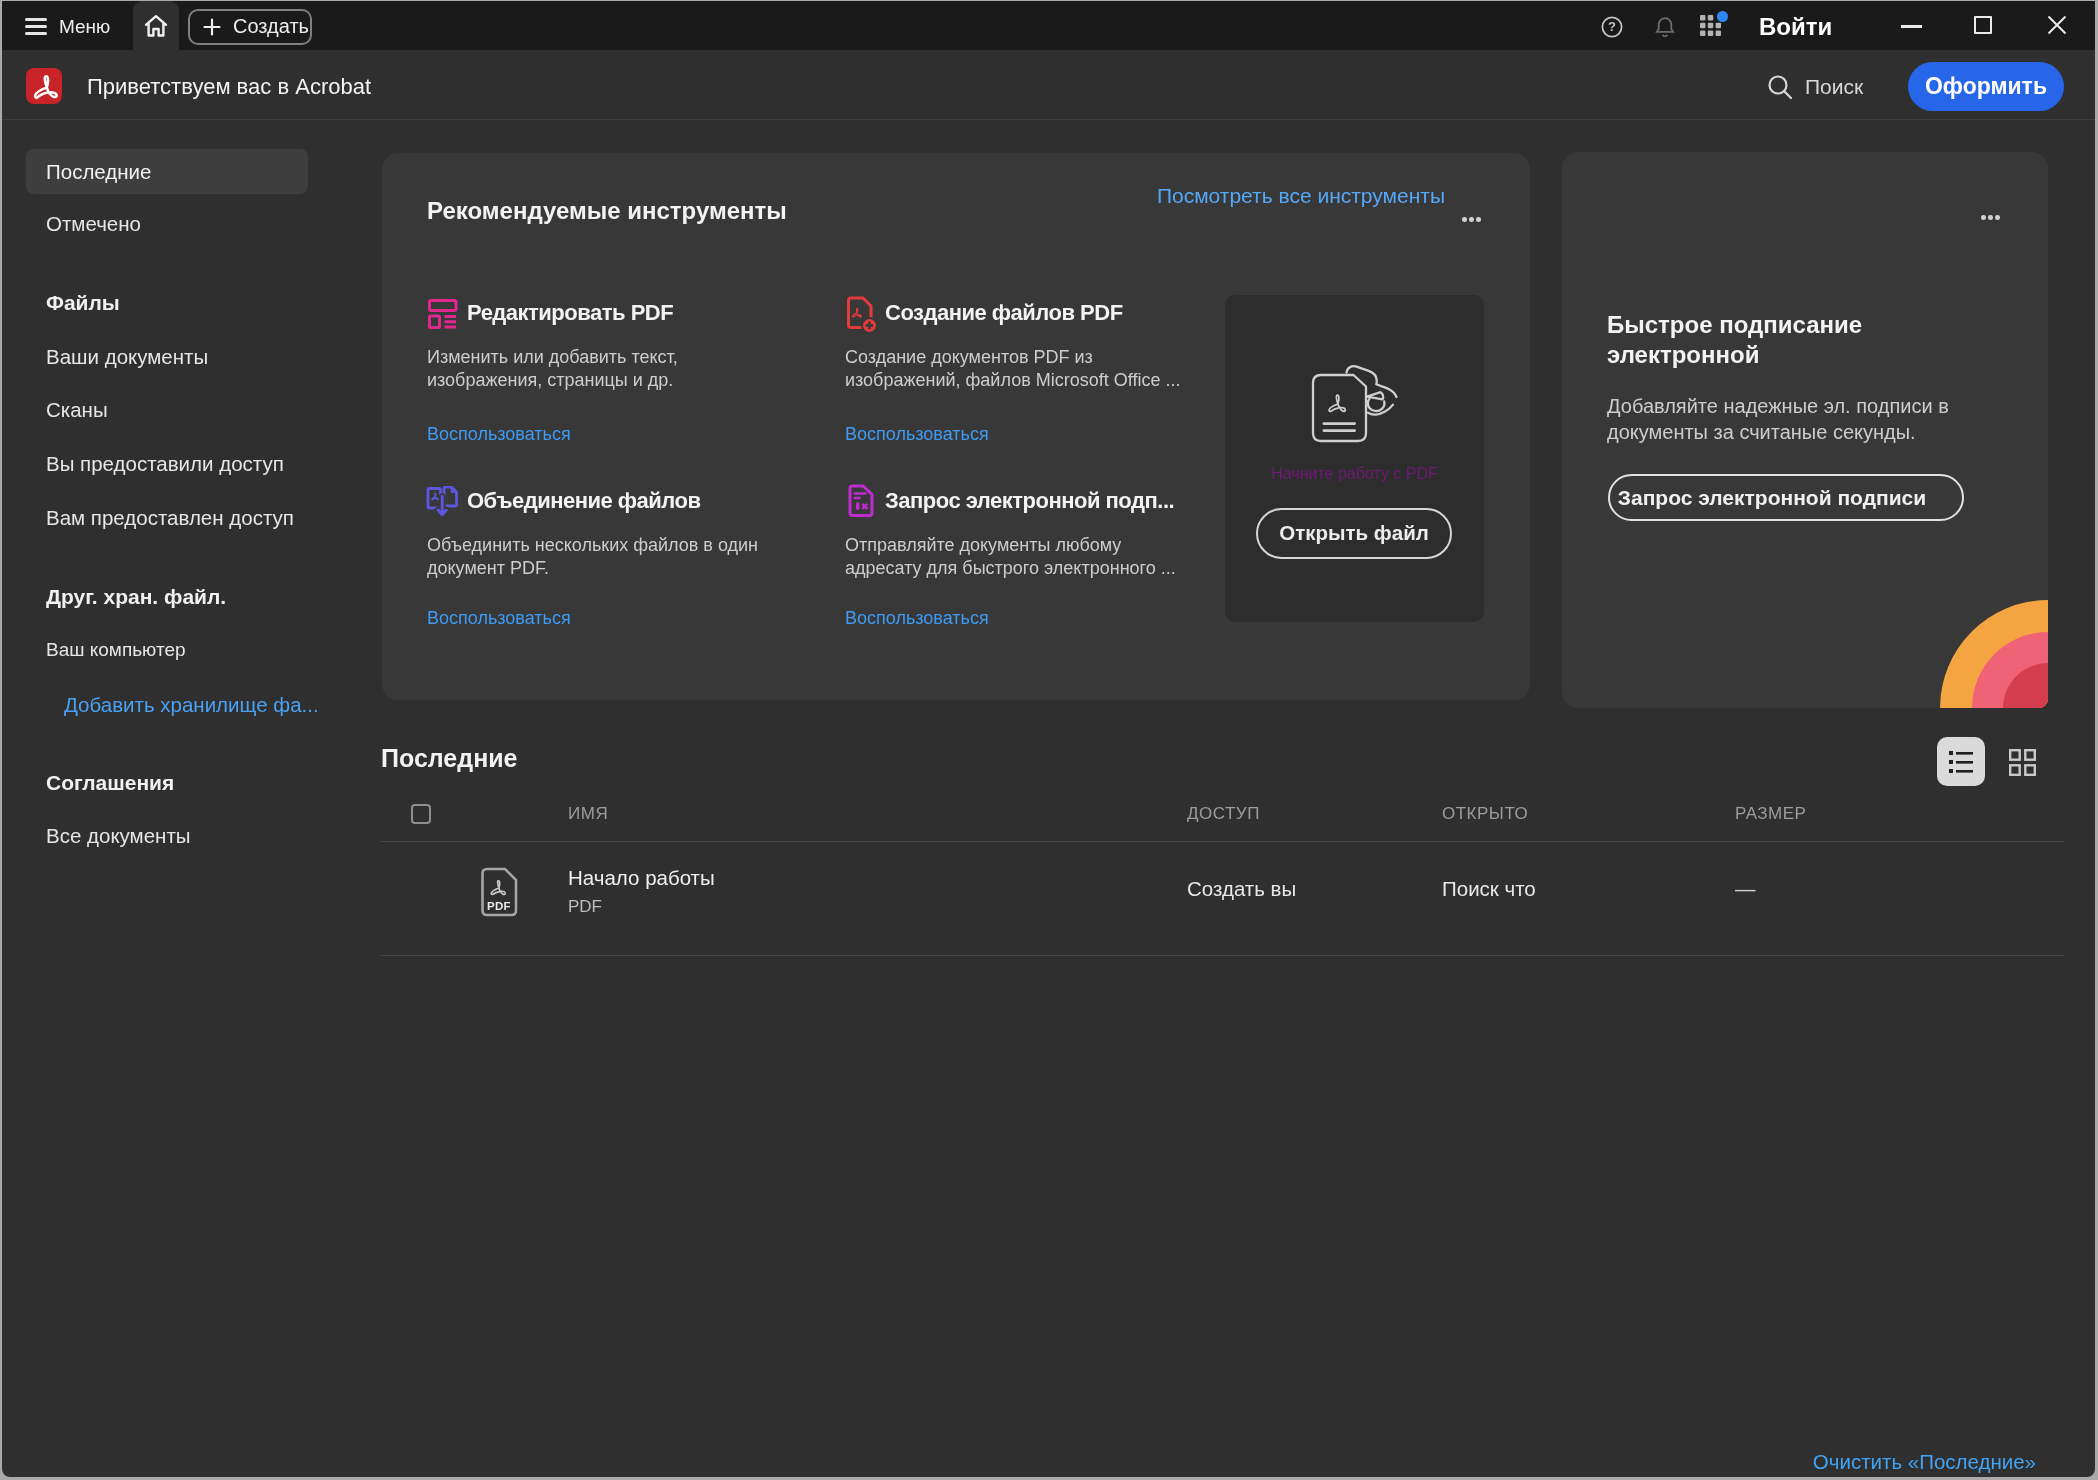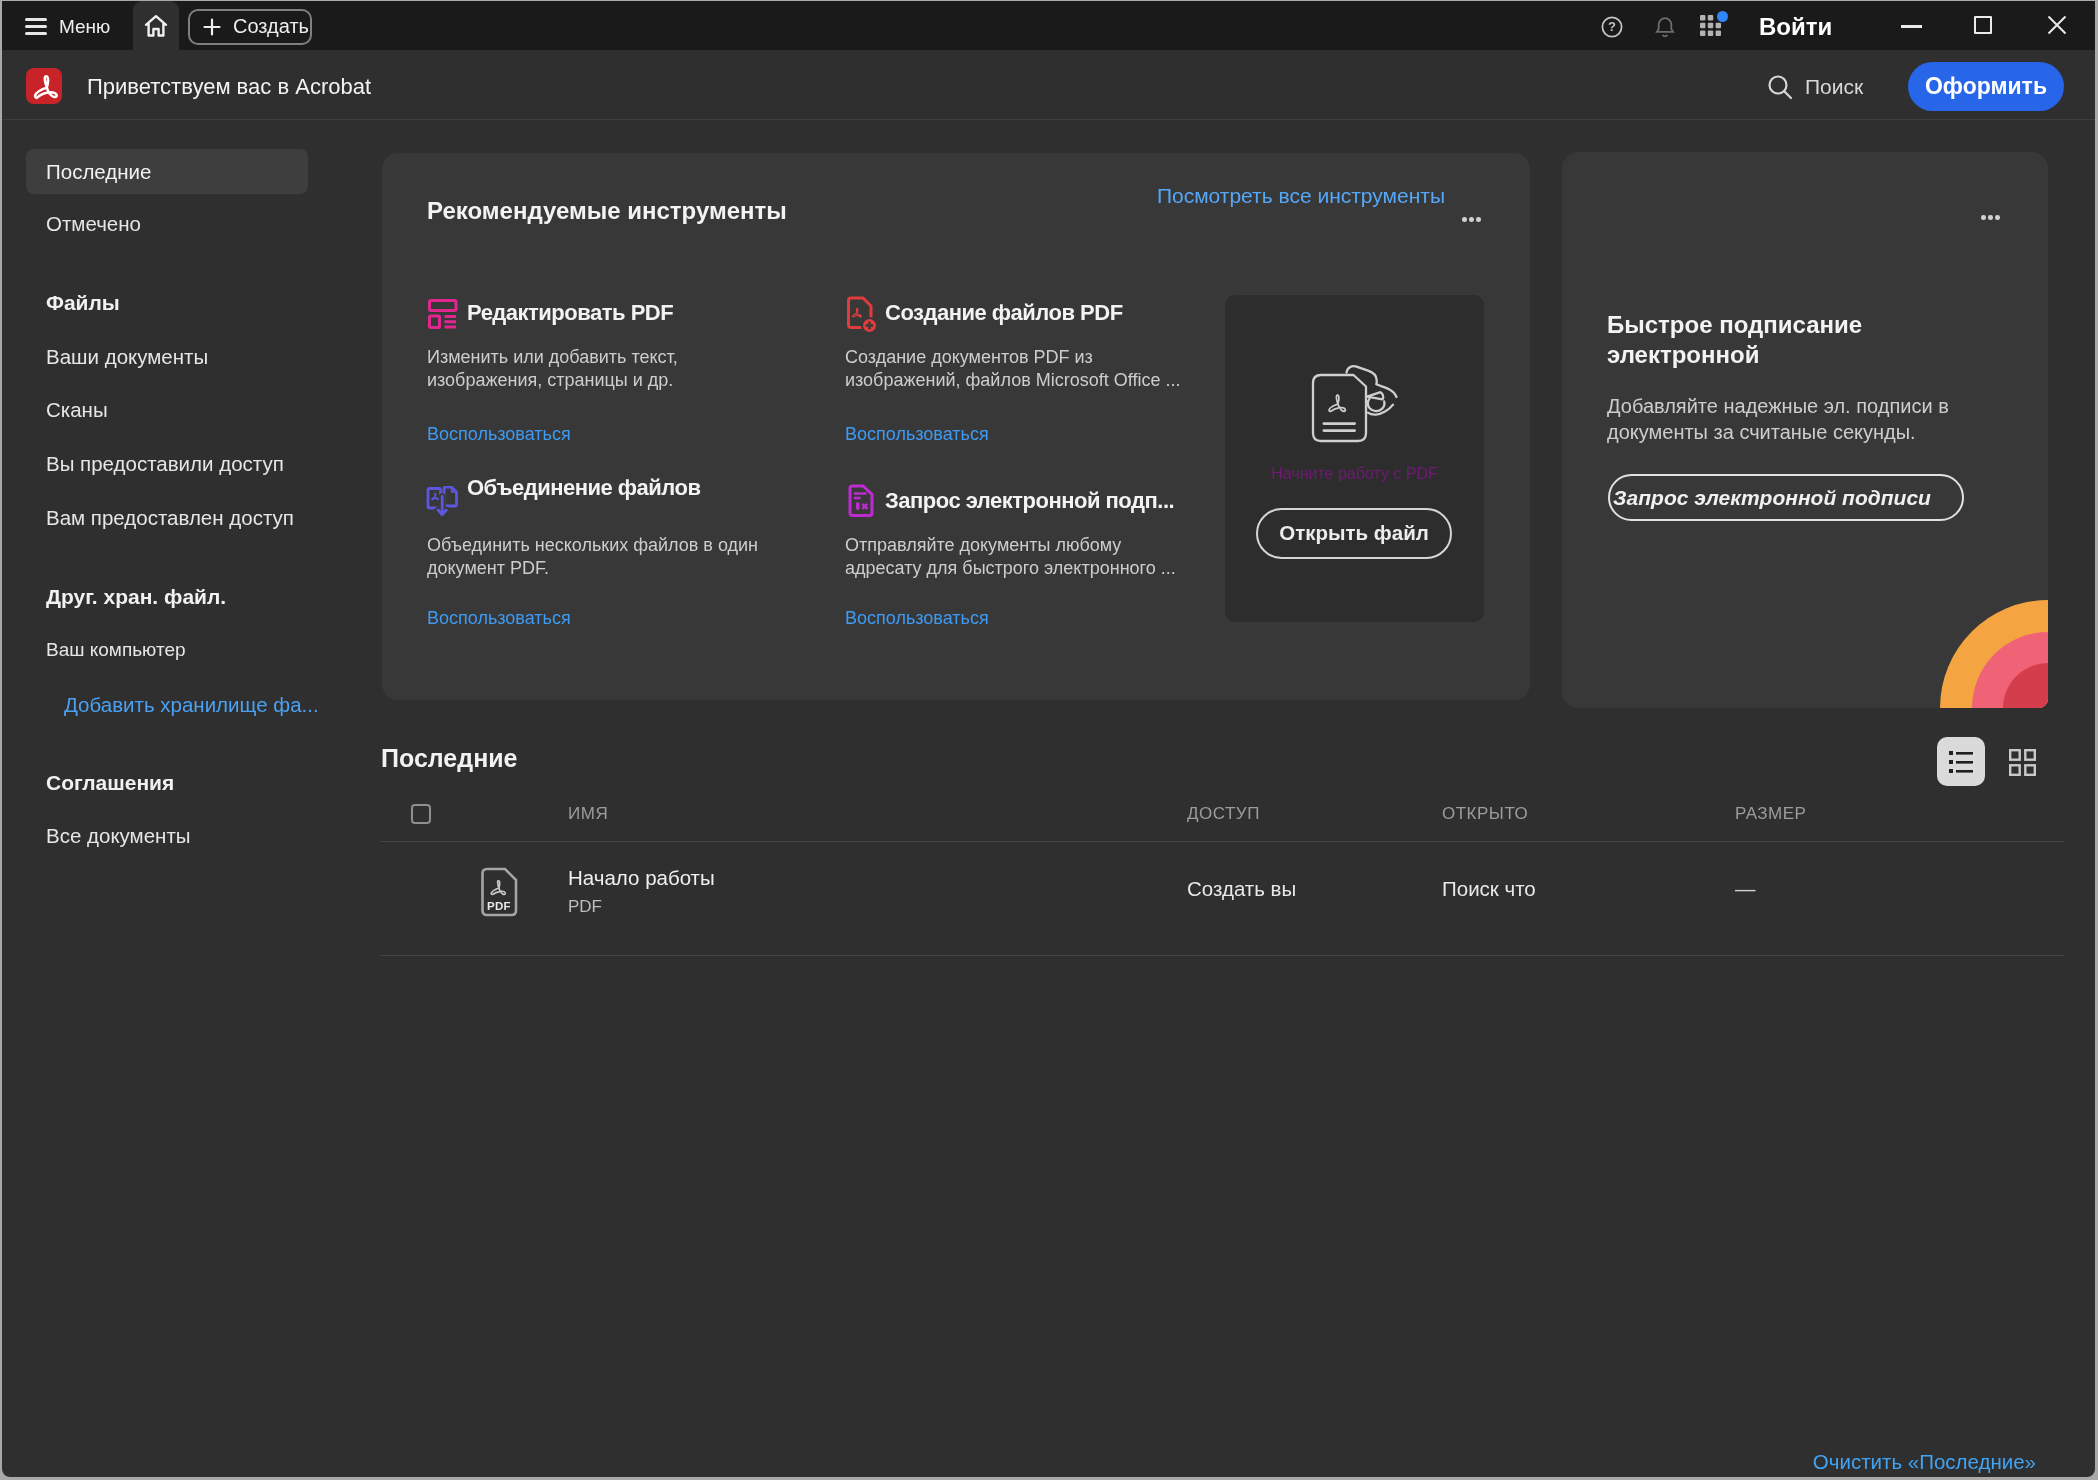--- a/index.html
+++ b/index.html
@@ -112,21 +112,21 @@
 <div class="txt" style="left:845px;top:424px;font-size:18px;color:#3e9bf4;">Воспользоваться</div>
 
 <svg class="abs" style="left:426px;top:486px;" width="34" height="34" viewBox="0 0 34 34" fill="none" stroke="#5d56e0">
   <path d="M3.5,2.5 H13 Q14.5,2.5 14.5,4 V20.5 Q14.5,22 13,22 H3.5 Q2,22 2,20.5 V4 Q2,2.5 3.5,2.5 Z" stroke-width="2.8"></path>
   <path d="M19.5,1 H25.5 L30.5,6 V18.5 Q30.5,20 29,20 H19.5 Q18,20 18,18.5 V2.5 Q18,1 19.5,1 Z" stroke-width="2.8"></path>
   <path d="M25.7,1.3 V5.8 H30.2" stroke-width="1.8"></path>
   <path d="M6.4,13.8 C5.5,13.7 5.7,12.7 6.9,11.9 C7.8,11.3 8.7,11 9.4,10.8 C9.7,9.7 9.9,8.6 9.7,7.9 C9.6,7.1 8.8,7.1 8.8,7.9 C8.7,8.7 9.1,9.8 9.4,10.8 C9.8,11.9 10.4,13 11.1,13.4 C11.9,13.9 12.6,13.5 12.3,12.8 C12,12.2 10.7,12.1 9.7,12.2 C8.8,12.4 7.5,13 6.4,13.8 Z" stroke-width="1.2"></path>
   <path d="M16.2,10.5 V28.5 M12.1,24 L16.2,28.8 L20.3,24" stroke="#383838" stroke-width="6.5" stroke-linecap="round" stroke-linejoin="round"></path>
   <path d="M16.2,10.5 V28.5 M12.1,24 L16.2,28.8 L20.3,24" stroke-width="2.8" stroke-linecap="round" stroke-linejoin="round"></path>
 </svg>
-<div class="txt" style="left:467px;top:475px;font-size:22px;font-weight:bold;letter-spacing:-0.5px;color:#f3f3f3;">Объединение файлов</div>
+<div class="txt" style="left:467px;top:488px;font-size:22px;font-weight:bold;letter-spacing:-0.5px;color:#f3f3f3;">Объединение файлов</div>
 <div class="txt" style="left:427px;top:534px;font-size:18px;line-height:22.5px;color:#cdcdcd;white-space:pre;">Объединить нескольких файлов в один
 документ PDF.</div>
 <div class="txt" style="left:427px;top:608px;font-size:18px;color:#3e9bf4;">Воспользоваться</div>
 
 <svg class="abs" style="left:847px;top:484px;" width="28" height="34" viewBox="0 0 28 34" fill="none" stroke="#be2bd0">
   <path d="M5.5,2 H16 L25,10.5 V29 Q25,31.5 22.5,31.5 H5.5 Q3,31.5 3,29 V4.5 Q3,2 5.5,2 Z" stroke-width="3"></path>
   <path d="M6.8 9.5 H19.5 M6.8 14 H13.5" stroke-width="2.5"></path>
   <path d="M9 18.5 V24.5 L10.8 26.8 L12.6 24.5 V18.5 Z" fill="#be2bd0" stroke="none"></path>
   <path d="M15.3 19.8 L20.3 24.8 M20.3 19.8 L15.3 24.8" stroke-width="2.4"></path>
 </svg>
@@ -156,21 +156,21 @@
     <div class="abs" style="right:0;bottom:0;width:76px;height:76px;background:#f06377;border-radius:100% 0 0 0;"></div>
     <div class="abs" style="right:0;bottom:0;width:45px;height:45px;background:#d43e4c;border-radius:100% 0 0 0;"></div>
   </div>
 </div>
 <div class="abs" style="left:1981px;top:215px;width:4.6px;height:4.6px;border-radius:50%;background:#d0d0d0;box-shadow:7px 0 0 #d0d0d0, 14px 0 0 #d0d0d0;"></div>
 <div class="txt" style="left:1607px;top:310px;font-size:24px;font-weight:bold;line-height:30px;color:#f3f3f3;white-space:pre;">Быстрое подписание
 электронной</div>
 <div class="txt" style="left:1607px;top:393px;font-size:20px;line-height:26px;color:#cdcdcd;white-space:pre;">Добавляйте надежные эл. подписи в
 документы за считаные секунды.</div>
 <div class="abs" style="left:1608px;top:474px;width:356px;height:47px;border:2.5px solid #e2e2e2;border-radius:24px;"></div>
-<div class="txt" style="left:1608px;top:486px;width:328px;text-align:center;font-size:21px;font-weight:bold;color:#f0f0f0;font-style:italic;">Запрос электронной подписи</div>
+<div class="txt" style="left:1608px;top:486px;width:328px;text-align:center;font-size:21px;font-weight:bold;color:#f0f0f0;">Запрос электронной подписи</div>
 
 <div class="txt" style="left:381px;top:744px;font-size:25px;font-weight:bold;color:#f2f2f2;">Последние</div>
 <div class="abs" style="left:1937px;top:737px;width:48px;height:49px;background:#dadada;border-radius:10px;"></div>
 <svg class="abs" style="left:1949px;top:750px;" width="24" height="24" viewBox="0 0 24 24" fill="#1f1f1f">
   <rect x="0" y="1" width="4" height="4"></rect>
     <rect x="7" y="2" width="17" height="2.6"></rect>
   <rect x="0" y="10" width="4" height="4"></rect>
     <rect x="7" y="11" width="17" height="2.6"></rect>
   <rect x="0" y="19" width="4" height="4"></rect>
     <rect x="7" y="20" width="17" height="2.6"></rect>

